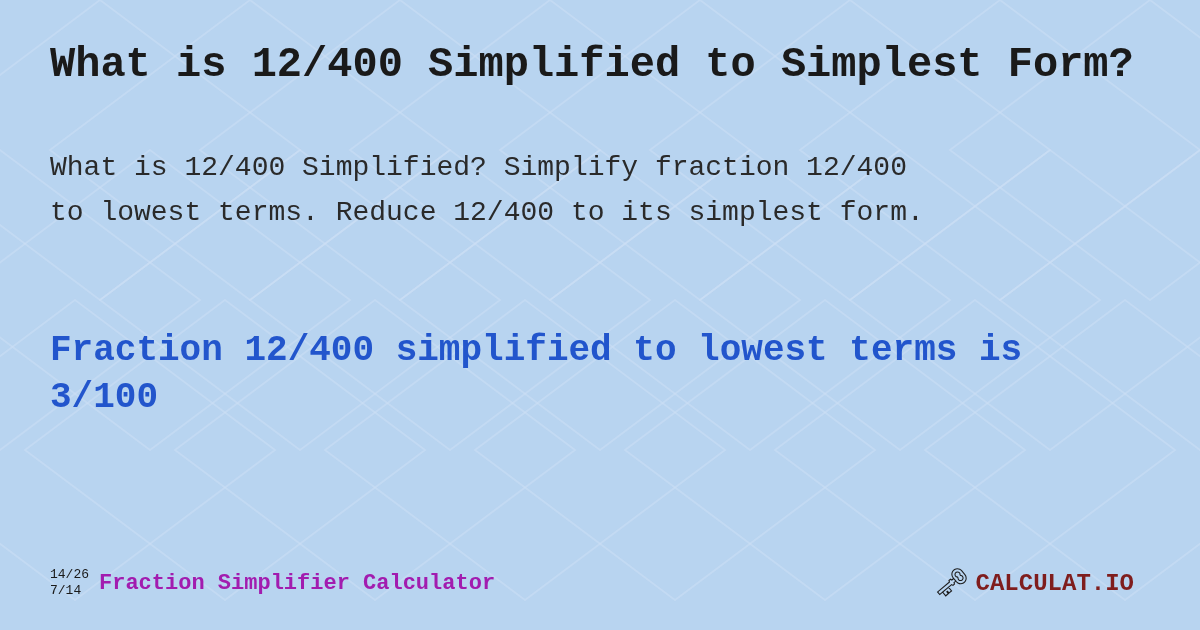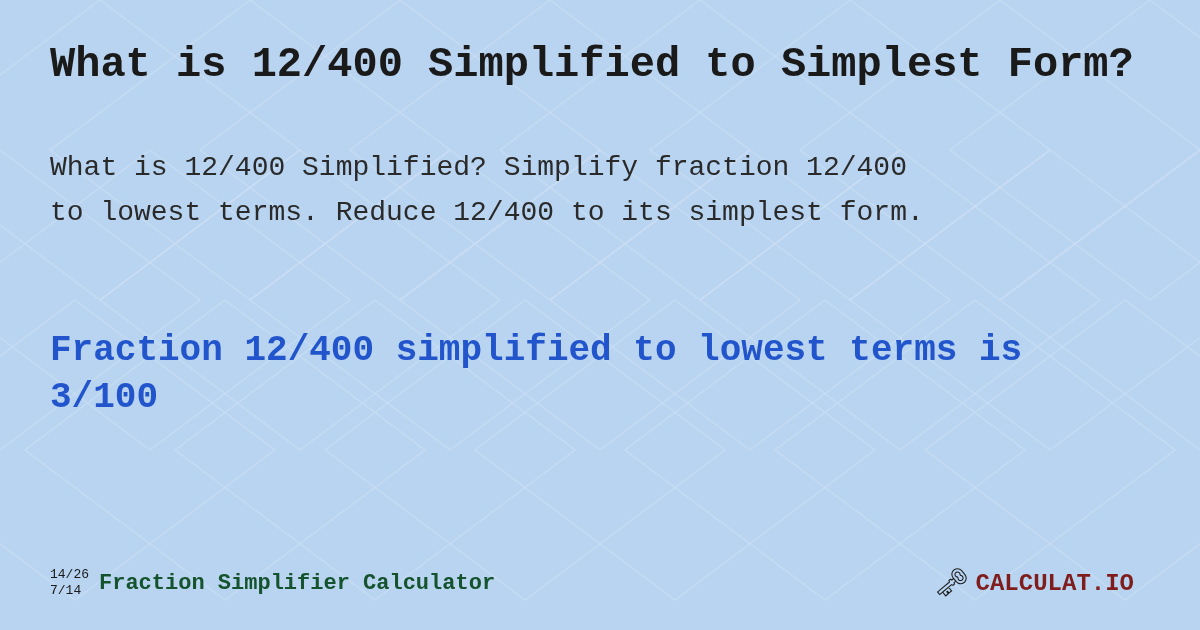--- a/index.html
+++ b/index.html
@@ -88,21 +88,21 @@
       font-family: 'Courier New', Courier, monospace;
       font-size: 13px;
       color: #1a1a1a;
       line-height: 1.2;
     }
 
     .footer-brand {
       font-family: 'Courier New', Courier, monospace;
       font-size: 22px;
       font-weight: bold;
-      color: #14532d;
+      color: #a21caf;
     }
 
     .footer-logo {
       display: flex;
       align-items: center;
       gap: 6px;
     }
 
     .logo-text {
       font-family: 'Courier New', Courier, monospace;

